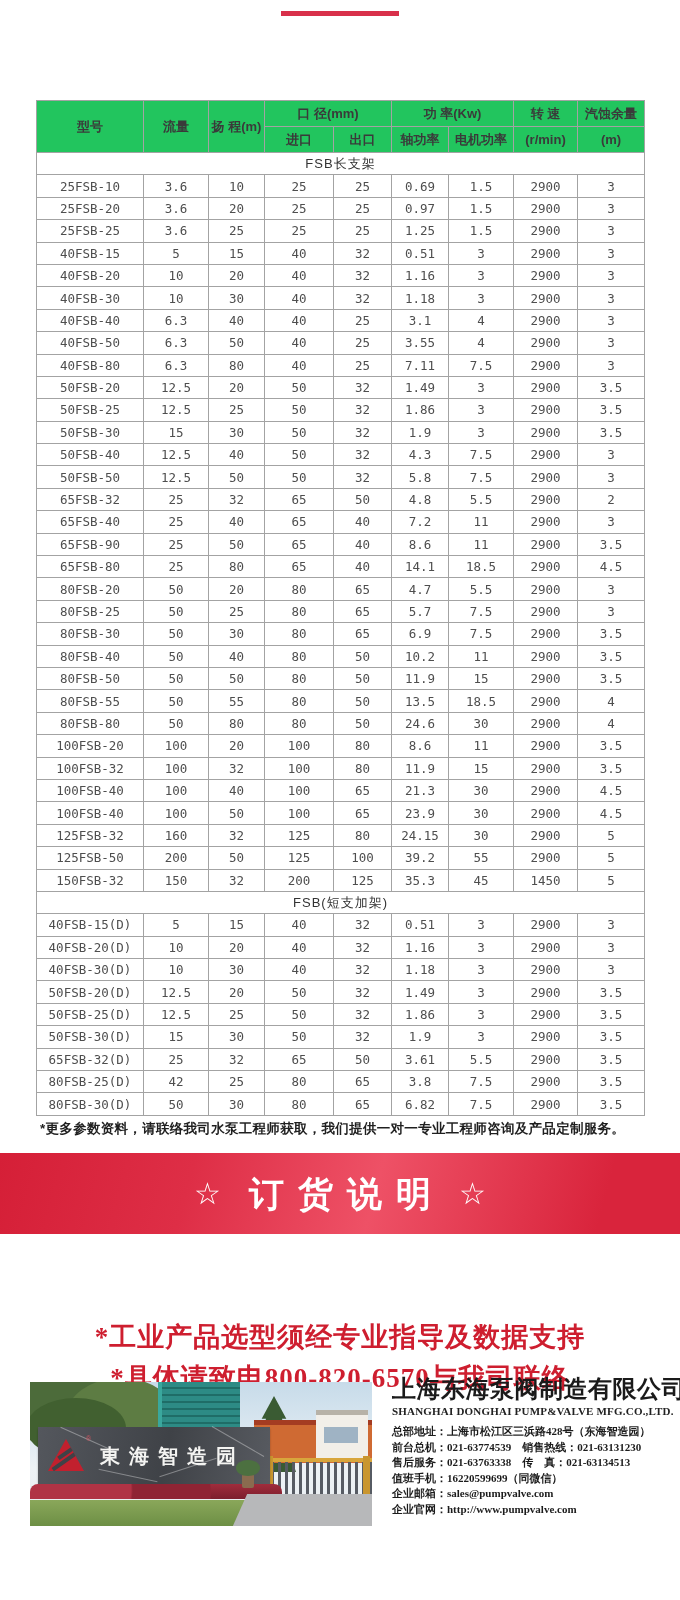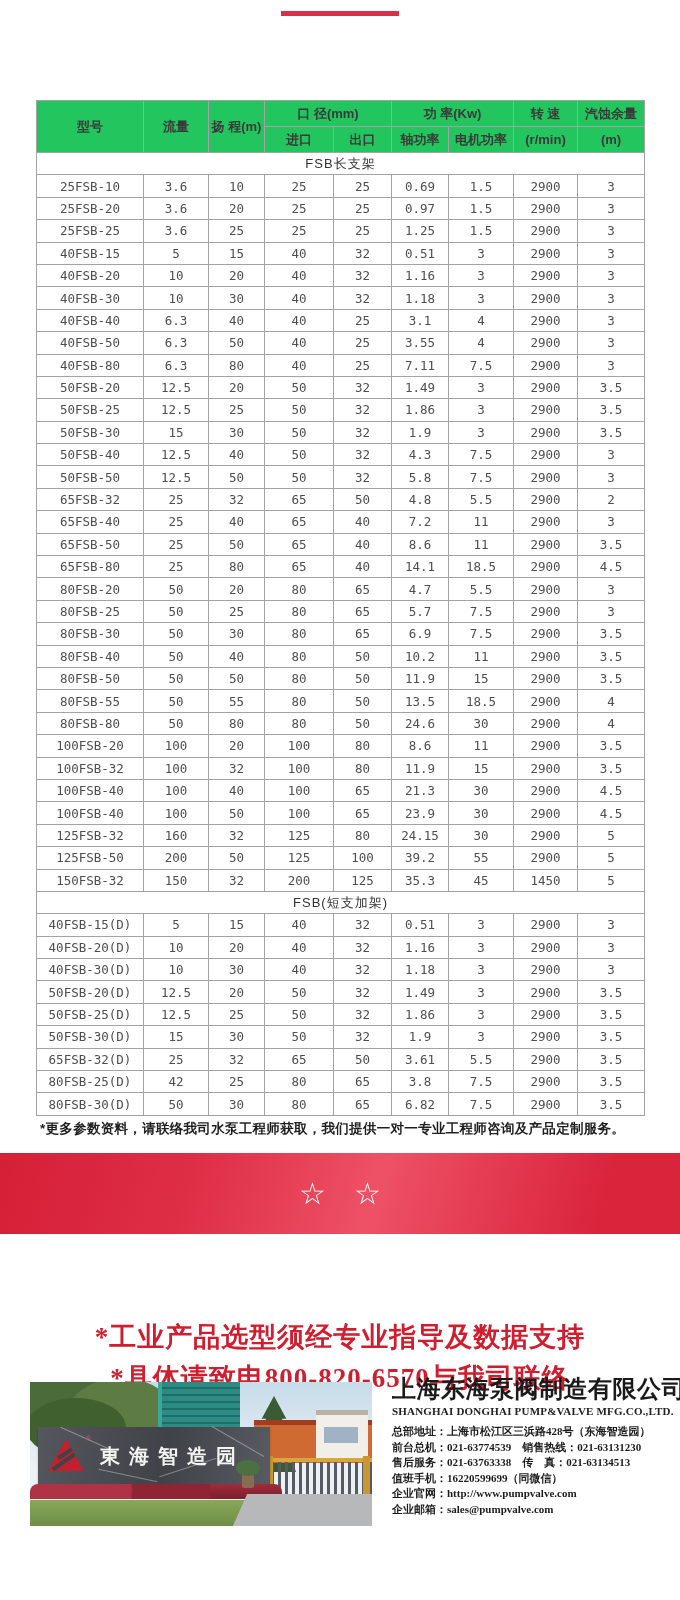--- a/index.html
+++ b/index.html
@@ -294,21 +294,21 @@
           <td>25</td>
           <td>40</td>
           <td>65</td>
           <td>40</td>
           <td>7.2</td>
           <td>11</td>
           <td>2900</td>
           <td>3</td>
         </tr>
         <tr>
-          <td>65FSB-50</td>
+          <td>65FSB-90</td>
           <td>25</td>
           <td>50</td>
           <td>65</td>
           <td>40</td>
           <td>8.6</td>
           <td>11</td>
           <td>2900</td>
           <td>3.5</td>
         </tr>
         <tr>
@@ -578,20 +578,21 @@
           <td>2900</td>
           <td>3.5</td>
         </tr>
       </tbody>
   </table>
 
   <p class="footnote">*更多参数资料，请联络我司水泵工程师获取，我们提供一对一专业工程师咨询及产品定制服务。</p>
 
   <div class="banner">
     <span class="star">☆</span>
+    <span class="banner-title">订货说明</span>
     <span class="star">☆</span>
   </div>
 
   <div class="notice">
     <div>*工业产品选型须经专业指导及数据支持</div>
     <div>*具体请致电800-820-6570与我司联络</div>
   </div>
 
   <div class="photo">
     <div class="trees-left">
@@ -625,18 +626,18 @@
   </div>
 
   <div class="info">
     <div class="company-cn">上海东海泵阀制造有限公司</div>
     <div class="company-en">SHANGHAI DONGHAI PUMP&amp;VALVE MFG.CO.,LTD.</div>
     <ul class="details">
         <li>总部地址：上海市松江区三浜路428号（东海智造园）</li>
         <li>前台总机：021-63774539　销售热线：021-63131230</li>
         <li>售后服务：021-63763338　传　真：021-63134513</li>
         <li>值班手机：16220599699（同微信）</li>
+        <li>企业邮箱：sales@pumpvalve.com</li>
         <li>企业官网：http://www.pumpvalve.com</li>
-        <li>企业邮箱：sales@pumpvalve.com</li>
       </ul>
   </div>
 
 </div>
 
 </body></html>

